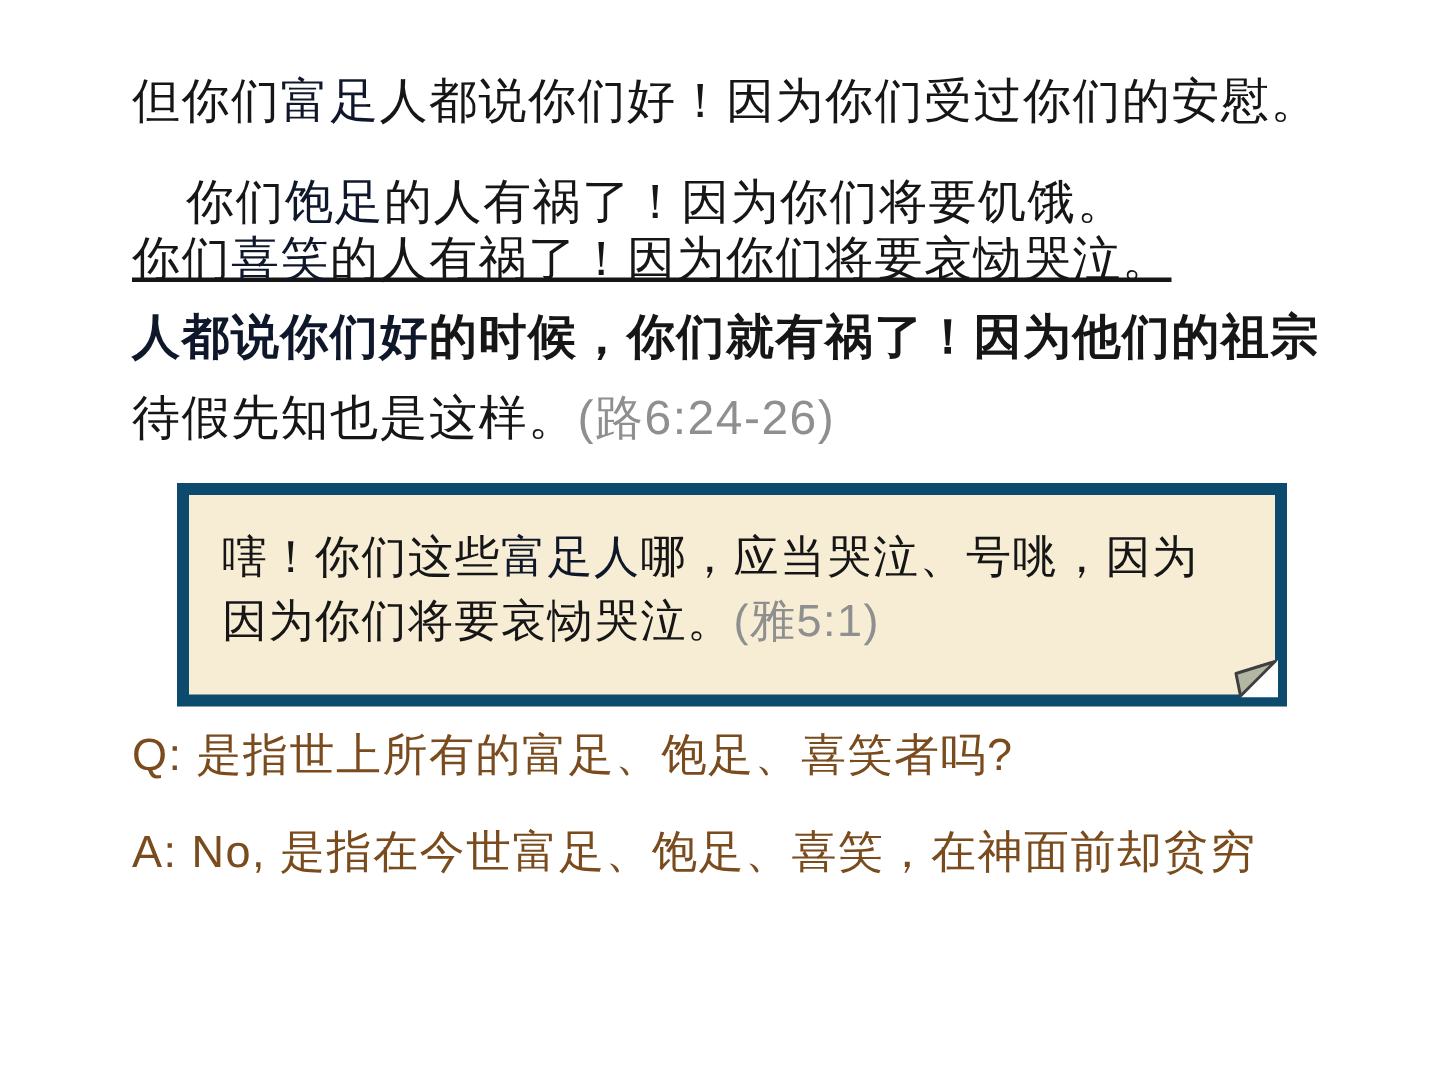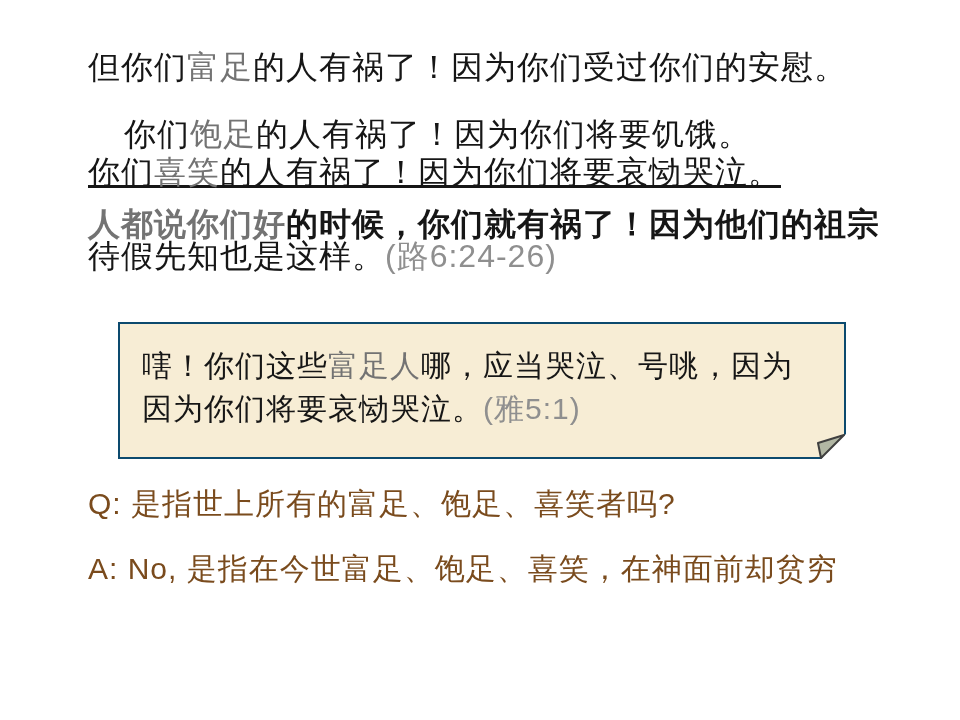--- a/index.html
+++ b/index.html
@@ -21,32 +21,32 @@
     font-size: 32px;
     line-height: 1.15;
     color: #161616;
     letter-spacing: 1px;
     white-space: nowrap;
   }
   .s1 { top: 49px; }
   .s2 { top: 116px; margin-left: 36px; }
   .s3 { top: 154px; text-decoration: underline; }
   .s4 { top: 206px; font-weight: bold; }
-  .s5 { top: 238px; }
-  .em  { color: #737373; }
+  .s5 { top: 260px; }
+  .em  { color: #0f172a; }
   .ref { color: #8f8f8f; }
   
   .note {
     position: absolute;
     left: 118px;
     top: 322px;
     width: 724px;
     height: 133px;
     background: #f7edd5;
-    border: 2px solid #0c4a6e;
+    border: 8px solid #0c4a6e;
   }
   .n-line {
     position: absolute;
     left: 22px;
     font-size: 30px;
     line-height: 1.15;
     color: #161616;
     letter-spacing: 1px;
     white-space: nowrap;
   }
@@ -70,21 +70,21 @@
   }
   .q1 { top: 487px; }
   .a1 { top: 552px; }
   .a2 { top: 596px; }
 </style>
 </head>
 <body>
 
 <div class="slide">
 
-  <div class="s-line s1"><span>但你们</span><span class="em">富足</span><span>的人有祸了！因为你们受过你们的安慰。</span></div>
+  <div class="s-line s1"><span>但你们</span><span class="em">富足</span><span>人都说你们好！因为你们受过你们的安慰。</span></div>
 
   <div class="s-line s2"><span>你们</span><span class="em">饱足</span><span>的人有祸了！因为你们将要饥饿。</span></div>
 
   <div class="s-line s3"><span>你们</span><span class="em">喜笑</span><span>的人有祸了！因为你们将要哀恸哭泣。</span></div>
 
   <div class="s-line s4"><span class="em">人都说你们好</span><span>的时候，你们就有祸了！因为他们的祖宗</span></div>
 
   <div class="s-line s5"><span>待假先知也是这样。</span><span class="ref">(路6:24-26)</span></div>
 
   <div class="note">

